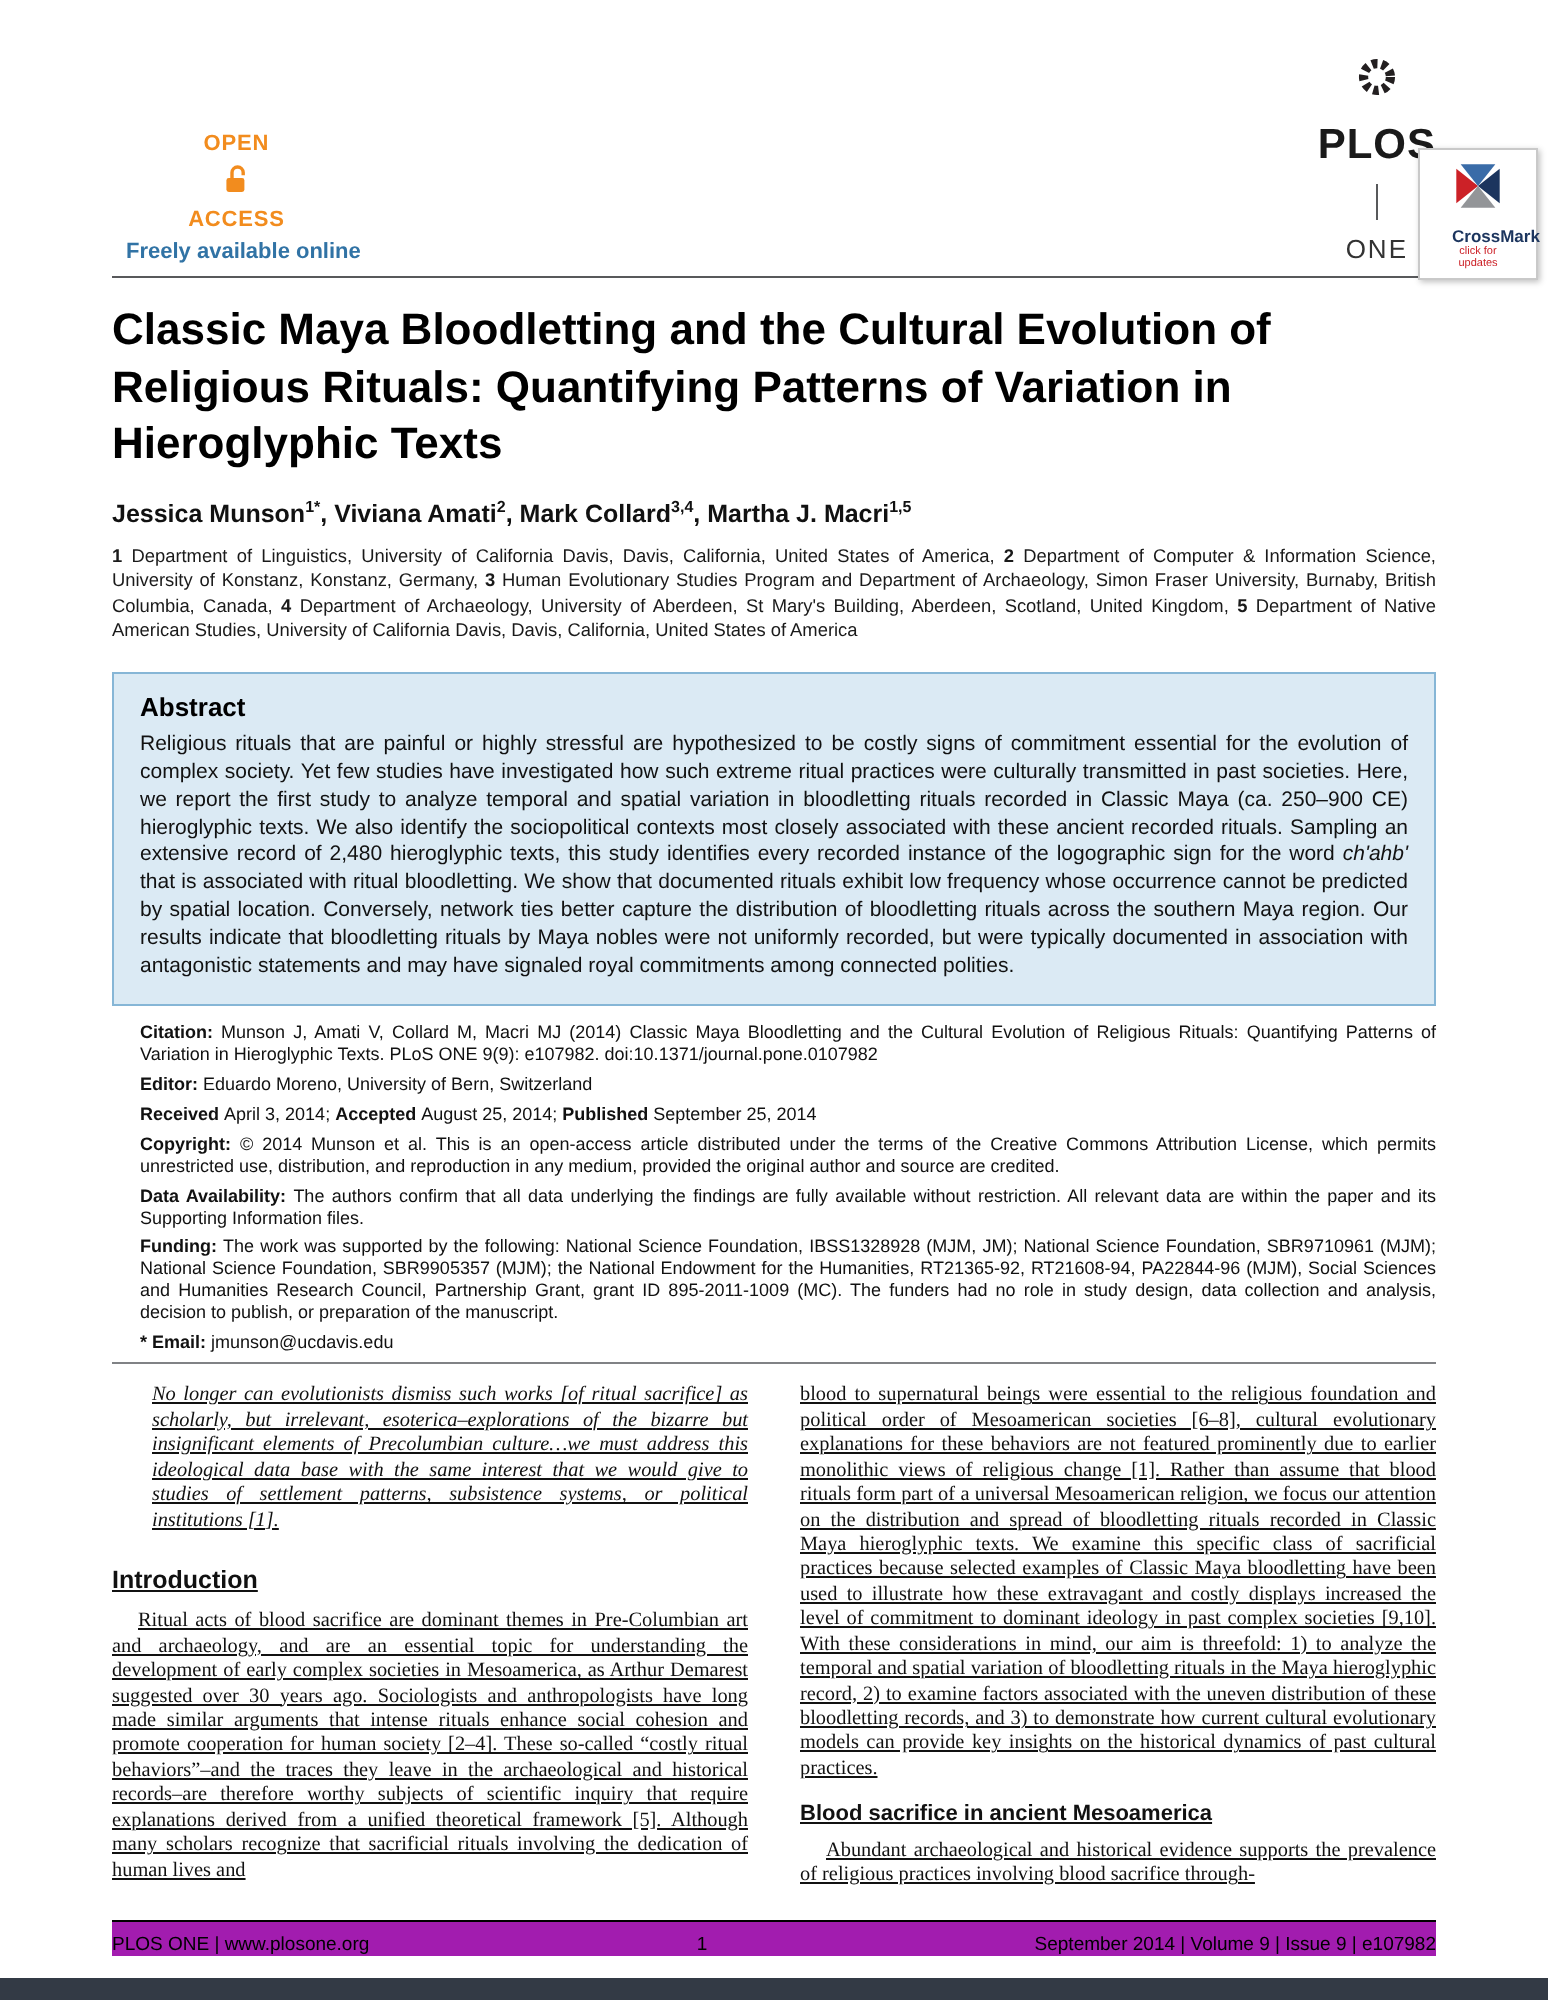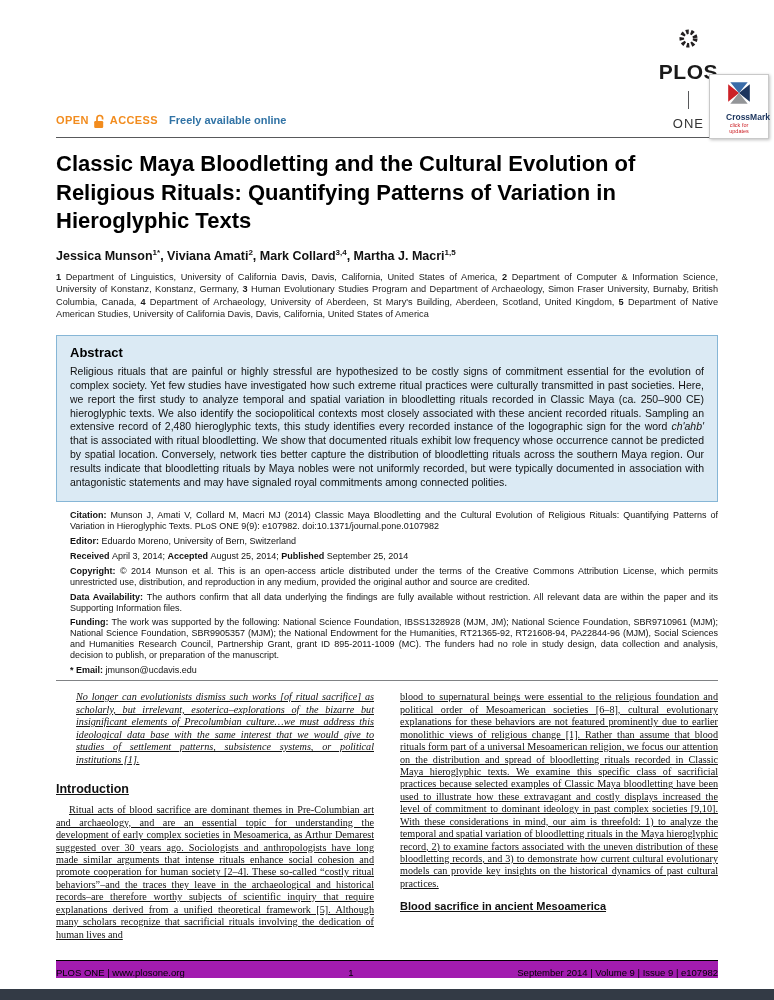--- a/index.html
+++ b/index.html
@@ -7,21 +7,21 @@
   .page {
     position:relative; width:774px; height:1000px; margin:0 auto;
     background:#ffffff; font-family:"Liberation Sans", sans-serif; color:#111;
     overflow:hidden;
   }
   .content { padding:0 56px; }
 
   
   .topbar { display:flex; justify-content:space-between; align-items:flex-end;
     padding-top:28px; padding-bottom:6px; border-bottom:1.5px solid #58595b; }
-  .oa { display:flex; align-items:flex-start; gap:4px; font-weight:bold; font-size:11px; }
+  .oa { display:flex; align-items:center; gap:4px; font-weight:bold; font-size:11px;flex-direction:column; }
   .oa .orange { color:#f28c1e; letter-spacing:.4px; }
   .oa .freely { color:#3173a5; margin-left:7px; }
   .plos { display:flex; align-items:center; gap:7px;flex-direction:column; }
   .plos .wordmark { font-size:21px; font-weight:bold; letter-spacing:.5px; color:#1a1a1a; }
   .plos .divider { width:1px; height:18px; background:#58595b; }
   .plos .one-label { font-size:13px; color:#333; letter-spacing:1px; }
 
   
   .crossmark { position:absolute; right:5px; top:74px; width:60px; padding:5px 16px 4px;
     background:#fff; border:1px solid #c9c9c9; box-shadow:1px 1px 3px rgba(0,0,0,.25);
@@ -139,20 +139,21 @@
 
     <div class="columns">
       <div class="col">
         <p class="quote">No longer can evolutionists dismiss such works [of ritual sacrifice] as scholarly, but irrelevant, esoterica–explorations of the bizarre but insignificant elements of Precolumbian culture…we must address this ideological data base with the same interest that we would give to studies of settlement patterns, subsistence systems, or political institutions [1].</p>
         <h3 class="section">Introduction</h3>
         <p class="indent">Ritual acts of blood sacrifice are dominant themes in Pre-Columbian art and archaeology, and are an essential topic for understanding the development of early complex societies in Mesoamerica, as Arthur Demarest suggested over 30 years ago. Sociologists and anthropologists have long made similar arguments that intense rituals enhance social cohesion and promote cooperation for human society [2–4]. These so-called “costly ritual behaviors”–and the traces they leave in the archaeological and historical records–are therefore worthy subjects of scientific inquiry that require explanations derived from a unified theoretical framework [5]. Although many scholars recognize that sacrificial rituals involving the dedication of human lives and</p>
       </div>
       <div class="col">
         <p>blood to supernatural beings were essential to the religious foundation and political order of Mesoamerican societies [6–8], cultural evolutionary explanations for these behaviors are not featured prominently due to earlier monolithic views of religious change [1]. Rather than assume that blood rituals form part of a universal Mesoamerican religion, we focus our attention on the distribution and spread of bloodletting rituals recorded in Classic Maya hieroglyphic texts. We examine this specific class of sacrificial practices because selected examples of Classic Maya bloodletting have been used to illustrate how these extravagant and costly displays increased the level of commitment to dominant ideology in past complex societies [9,10]. With these considerations in mind, our aim is threefold: 1) to analyze the temporal and spatial variation of bloodletting rituals in the Maya hieroglyphic record, 2) to examine factors associated with the uneven distribution of these bloodletting records, and 3) to demonstrate how current cultural evolutionary models can provide key insights on the historical dynamics of past cultural practices.</p>
         <h4 class="subsection">Blood sacrifice in ancient Mesoamerica</h4>
+        <p class="indent">Abundant archaeological and historical evidence supports the prevalence of religious practices involving blood sacrifice through-</p>
       </div>
     </div>
 
   </div>
 
   <div class="footer">
     <span>PLOS ONE | www.plosone.org</span>
     <span>1</span>
     <span>September 2014 | Volume 9 | Issue 9 | e107982</span>
   </div>

